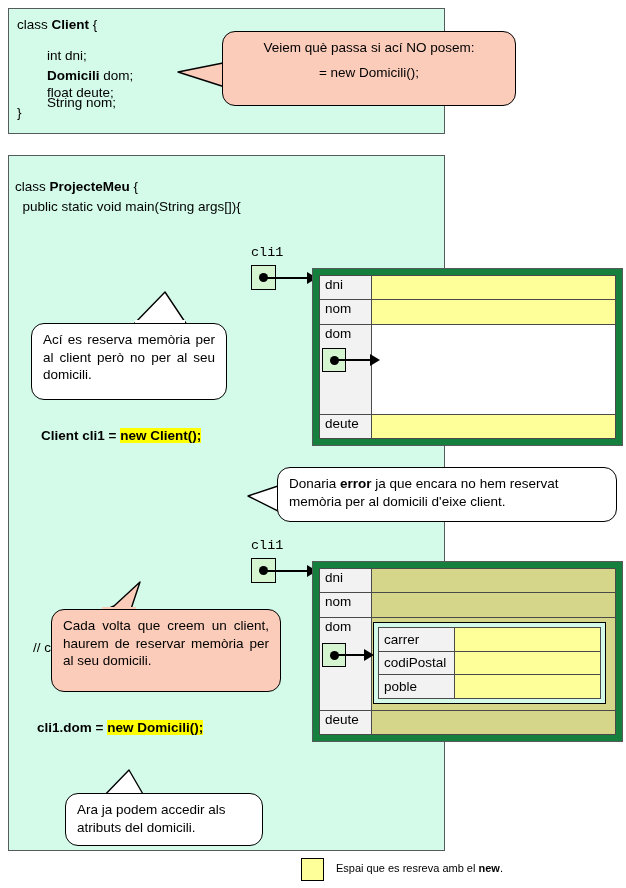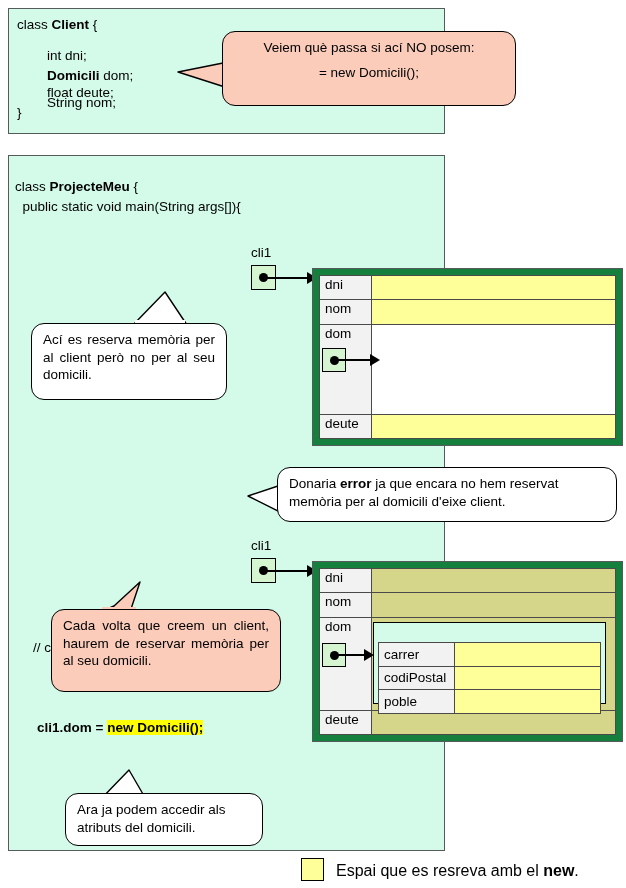--- a/index.html
+++ b/index.html
@@ -90,20 +90,21 @@
   .ptr-dot {
     position: absolute;
     width: 9px; height: 9px;
     border-radius: 50%;
     background: #000;
   }
   .ptr-label {
     position: absolute;
     font-size: 13.5px;
     line-height: 15px;
+    font-family: Liberation Mono, monospace;
   }
 
   
   .obj-outer {
     position: absolute;
     box-sizing: border-box;
     background: #15803d;
     border: 1.5px solid #555a5a;
     padding: 6px;
   }
@@ -137,42 +138,41 @@
     box-sizing: border-box;
     background: #d4fbea;
     border: 1.5px solid #000;
     padding: 4px;
   }
   .nested-table {
     width: 100%; height: 100%;
     border-collapse: collapse;
     table-layout: fixed;
     box-sizing: border-box;
-    margin-top: 15px;
   }
   .nested-table td {
     border: 1px solid #4a4a4a;
     font-size: 13.5px;
     padding: 0 5px;
     height: 22px;
     box-sizing: border-box;
   }
   td.nname { width: 76px; background: #f2f2f2; white-space: nowrap; }
   td.nval  { background: #ffff99; }
 
   
   .legend-swatch {
     position: absolute;
     box-sizing: border-box;
     background: #ffff99;
     border: 1.3px solid #000;
   }
   .legend-text {
     position: absolute;
-    font-size: 16px;
+    font-size: 11px;
     white-space: nowrap;
   }
   .legend-text b { font-weight: bold; }
 </style>
 </head>
 <body>
 
 <div class="code-panel" id="panel-class">
   <div class="code-line" style="left:8px; top:7px;"><span>class </span><b>Client</b><span> {</span></div>
   <div class="code-line" style="left:8px; top:38px;"><span>        int dni;</span></div>
@@ -189,20 +189,21 @@
 
 <div class="bubble salmon" id="class-callout" style="left:222px; top:31px; width:294px; height:75px;">
   <div style="text-align:center;">Veiem què passa si ací NO posem:</div>
   <div style="text-align:center; margin-top:7px;">= new Domicili();</div>
 </div>
 
 <div class="code-panel" id="panel-main">
   <div class="code-line" style="left:6px; top:22px;"><span>class </span><b>ProjecteMeu</b><span> {</span></div>
   <div class="code-line" style="left:6px; top:42px;"><span>  public static void main(String args[]){</span></div>
 
+  <div class="stmt" style="left:32px; top:271px;"><span>Client cli1 = </span><span class="hl">new Client();</span></div>
 
   <div class="stmt-normal" style="left:24px; top:483px;"><span>// cli1.dom.</span><b>poble</b><span> = "Sueca";</span></div>
 
   <div class="stmt" style="left:28px; top:563px;"><span>cli1.dom = </span><span class="hl">new Domicili();</span></div>
 
 </div>
 
 <div class="ptr-label" style="left:251px; top:245px;">cli1</div>
 <div class="ptr-box" style="left:251px; top:265px; width:25px; height:25px;">
   <div class="ptr-dot" style="left:7px; top:7px;"></div>

